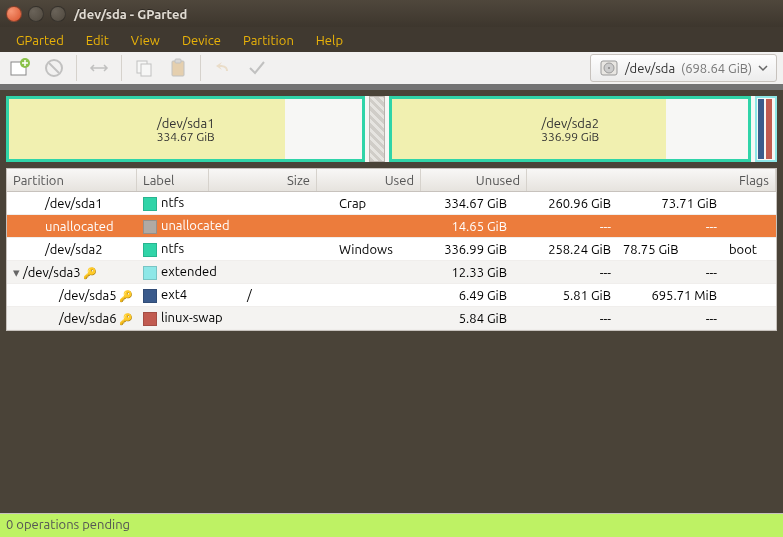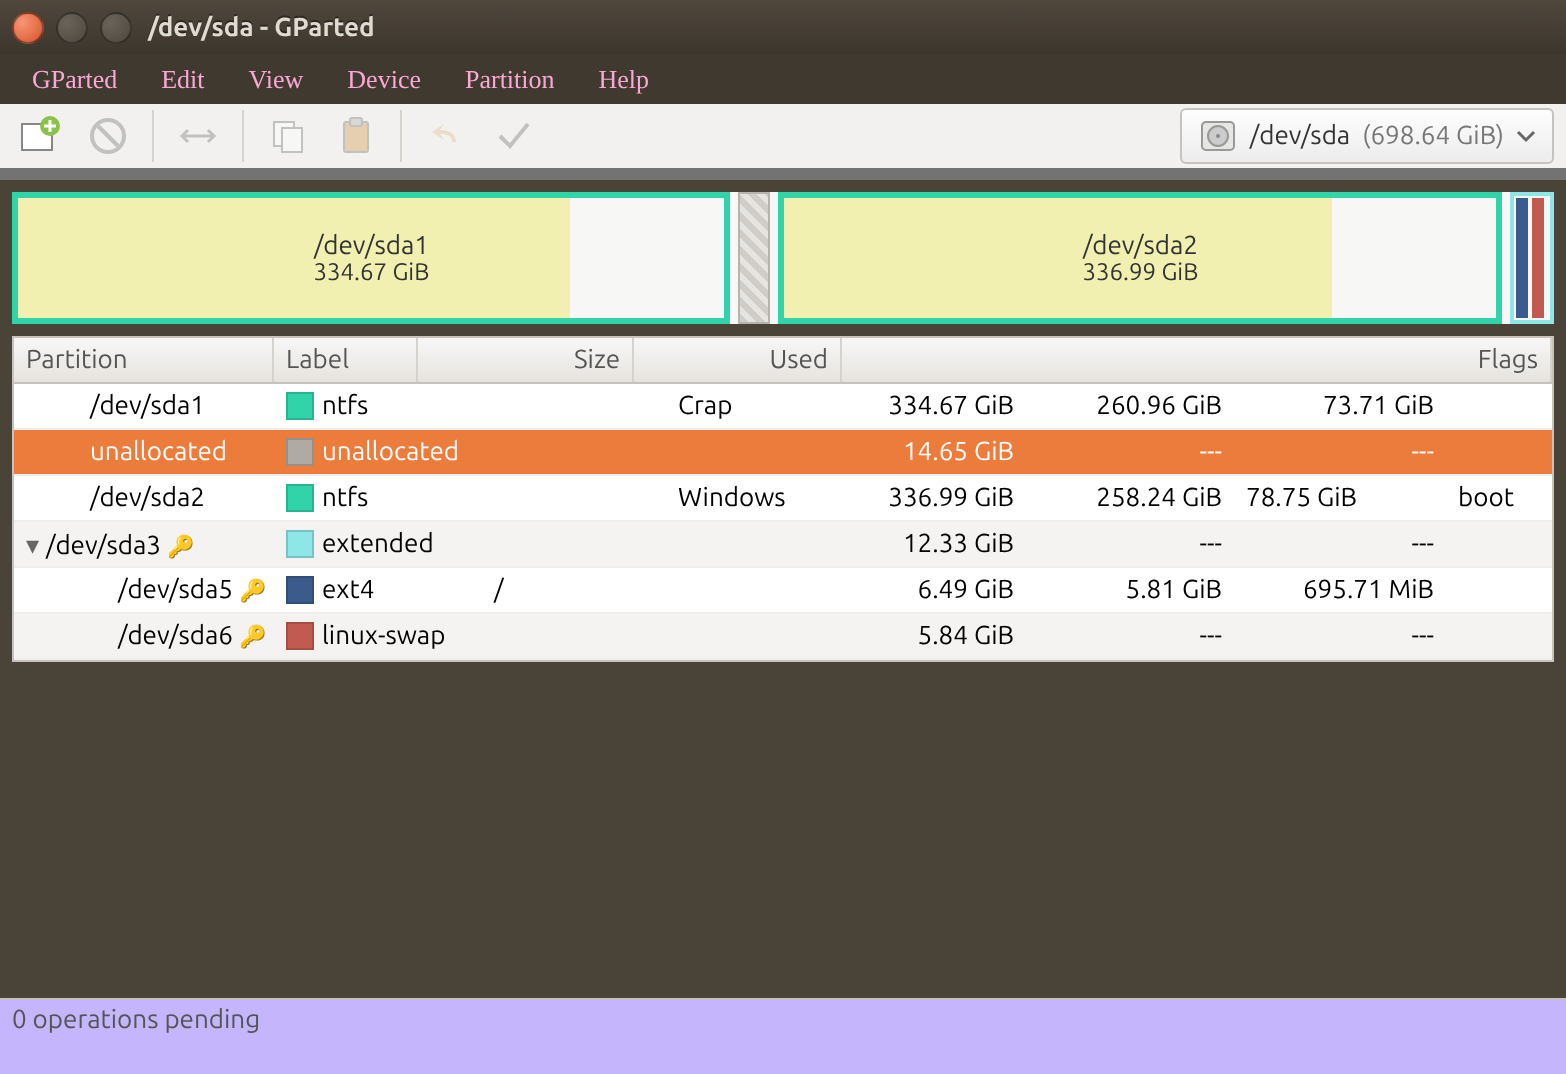--- a/index.html
+++ b/index.html
@@ -5,21 +5,21 @@
 * { box-sizing: border-box; margin: 0; padding: 0; font-family: "Ubuntu", "Liberation Sans", sans-serif; font-size: 13px; }
 body { background: #4a4338; width: 783px; height: 537px; overflow: hidden; }
 .titlebar { height: 27px; background: linear-gradient(#4f473c, #3d362d); display: flex; align-items: center; padding: 0 6px; gap: 8px; }
 .win-btns { display: flex; gap: 6px; }
 .win-btn { width: 16px; height: 16px; border-radius: 50%; border: 1px solid rgba(0,0,0,0.4); }
 .win-close { background: radial-gradient(circle at 30% 30%, #f79674, #d9522c); }
 .win-min { background: radial-gradient(circle at 30% 30%, #6a6359, #4f483e); }
 .win-max { background: radial-gradient(circle at 30% 30%, #6a6359, #4f483e); }
 .title-text { color: #e0dbd2; font-weight: bold; text-shadow: 0 -1px rgba(0,0,0,.4); }
 .menubar { height: 25px; background: #403930; display: flex; align-items: center; padding: 0 6px; gap: 2px; }
-.menu-item { color: #f9a8d4; padding: 3px 10px; cursor: pointer; font-family: Liberation Serif, serif; }
+.menu-item { color: #eab308; padding: 3px 10px; cursor: pointer; }
 .toolbar { height: 38px; background: #f2f1f0; border-bottom: 6px solid #737373; display: flex; align-items: center; padding: 0 6px; gap: 6px; }
 .t-icon { width: 28px; height: 28px; display: flex; align-items: center; justify-content: center; border-radius: 3px; opacity: .45; }
 .t-icon.enabled { opacity: 1; }
 .t-sep { width: 1px; height: 26px; background: #d6d2cc; margin: 0 2px; }
 .device-sel { margin-left: auto; display: flex; align-items: center; gap: 6px; padding: 3px 8px; border: 1px solid #c7c2bd; border-radius: 3px; background: linear-gradient(#fefefe,#ececec); }
 .disk-icon { width:20px; height:20px; }
 .dev-label { color: #333; }
 .dev-size { color: #777; }
 .visual { margin: 6px; height: 66px; display: flex; gap: 4px; background: #f7f7f5; padding: 0; }
 .vpart { border: 3px solid; position: relative; display: flex; flex-direction: column; align-items: center; justify-content: center; }
@@ -42,21 +42,21 @@
 .col-unused { width: 106px; text-align:right; }
 .col-flags { width: 54px; flex:1; }
 .tbody { background:#fff; }
 .tr { display:flex; height:23px; align-items:center; border-bottom:1px solid #f0eeec; }
 .tr.alt { background:#f4f3f1; }
 .tr.selected { background:#ec7c3c; color:#fff; }
 .td { padding: 0 6px; overflow:hidden; white-space:nowrap; }
 .fs-swatch { display:inline-block; width:14px; height:14px; vertical-align:middle; margin-right:4px; border:1px solid rgba(0,0,0,.15); }
 .key-icon { color:#999; font-size:11px; margin-left:3px; }
 .expander { display:inline-block; width:10px; color:#666; }
-.statusbar { position:absolute; bottom:0; left:0; right:0; height:38px; background:#c4b5fd; border-top:1px solid #c7c2bd; padding:3px 6px; color:#555; }
+.statusbar { position:absolute; bottom:0; left:0; right:0; height:24px; background:#bef264; border-top:1px solid #c7c2bd; padding:3px 6px; color:#555; }
 .indent1 { padding-left: 22px; }
 .indent2 { padding-left: 36px; }
 </style>
 </head>
 <body>
 
 <div class="titlebar">
   <div class="win-btns">
     <div class="win-btn win-close"></div>
     <div class="win-btn win-min"></div>
@@ -149,20 +149,21 @@
     <div class="vsmall" style="border-color:#c15b50; background:#c15b50"></div>
   </div>
 </div>
 
 <div class="table">
   <div class="thead">
     <div class="th col-part">Partition</div>
     <div class="th col-label">Label</div>
     <div class="th col-size right">Size</div>
     <div class="th col-used right">Used</div>
+    <div class="th col-unused right">Unused</div>
     <div class="th col-flags right">Flags</div>
   </div>
   <div class="tbody" id="tbody">
       <div class="tr">
         <div class="td col-part"><span class="expander"></span><span class="indent1">/dev/sda1</span></div>
         <div class="td col-fs"><span class="fs-swatch" style="background:#30d4a8"></span>ntfs</div>
         <div class="td col-mount"></div>
         <div class="td col-label">Crap</div>
         <div class="td col-size" style="text-align:right">334.67 GiB</div>
         <div class="td col-used" style="text-align:right">260.96 GiB</div>

